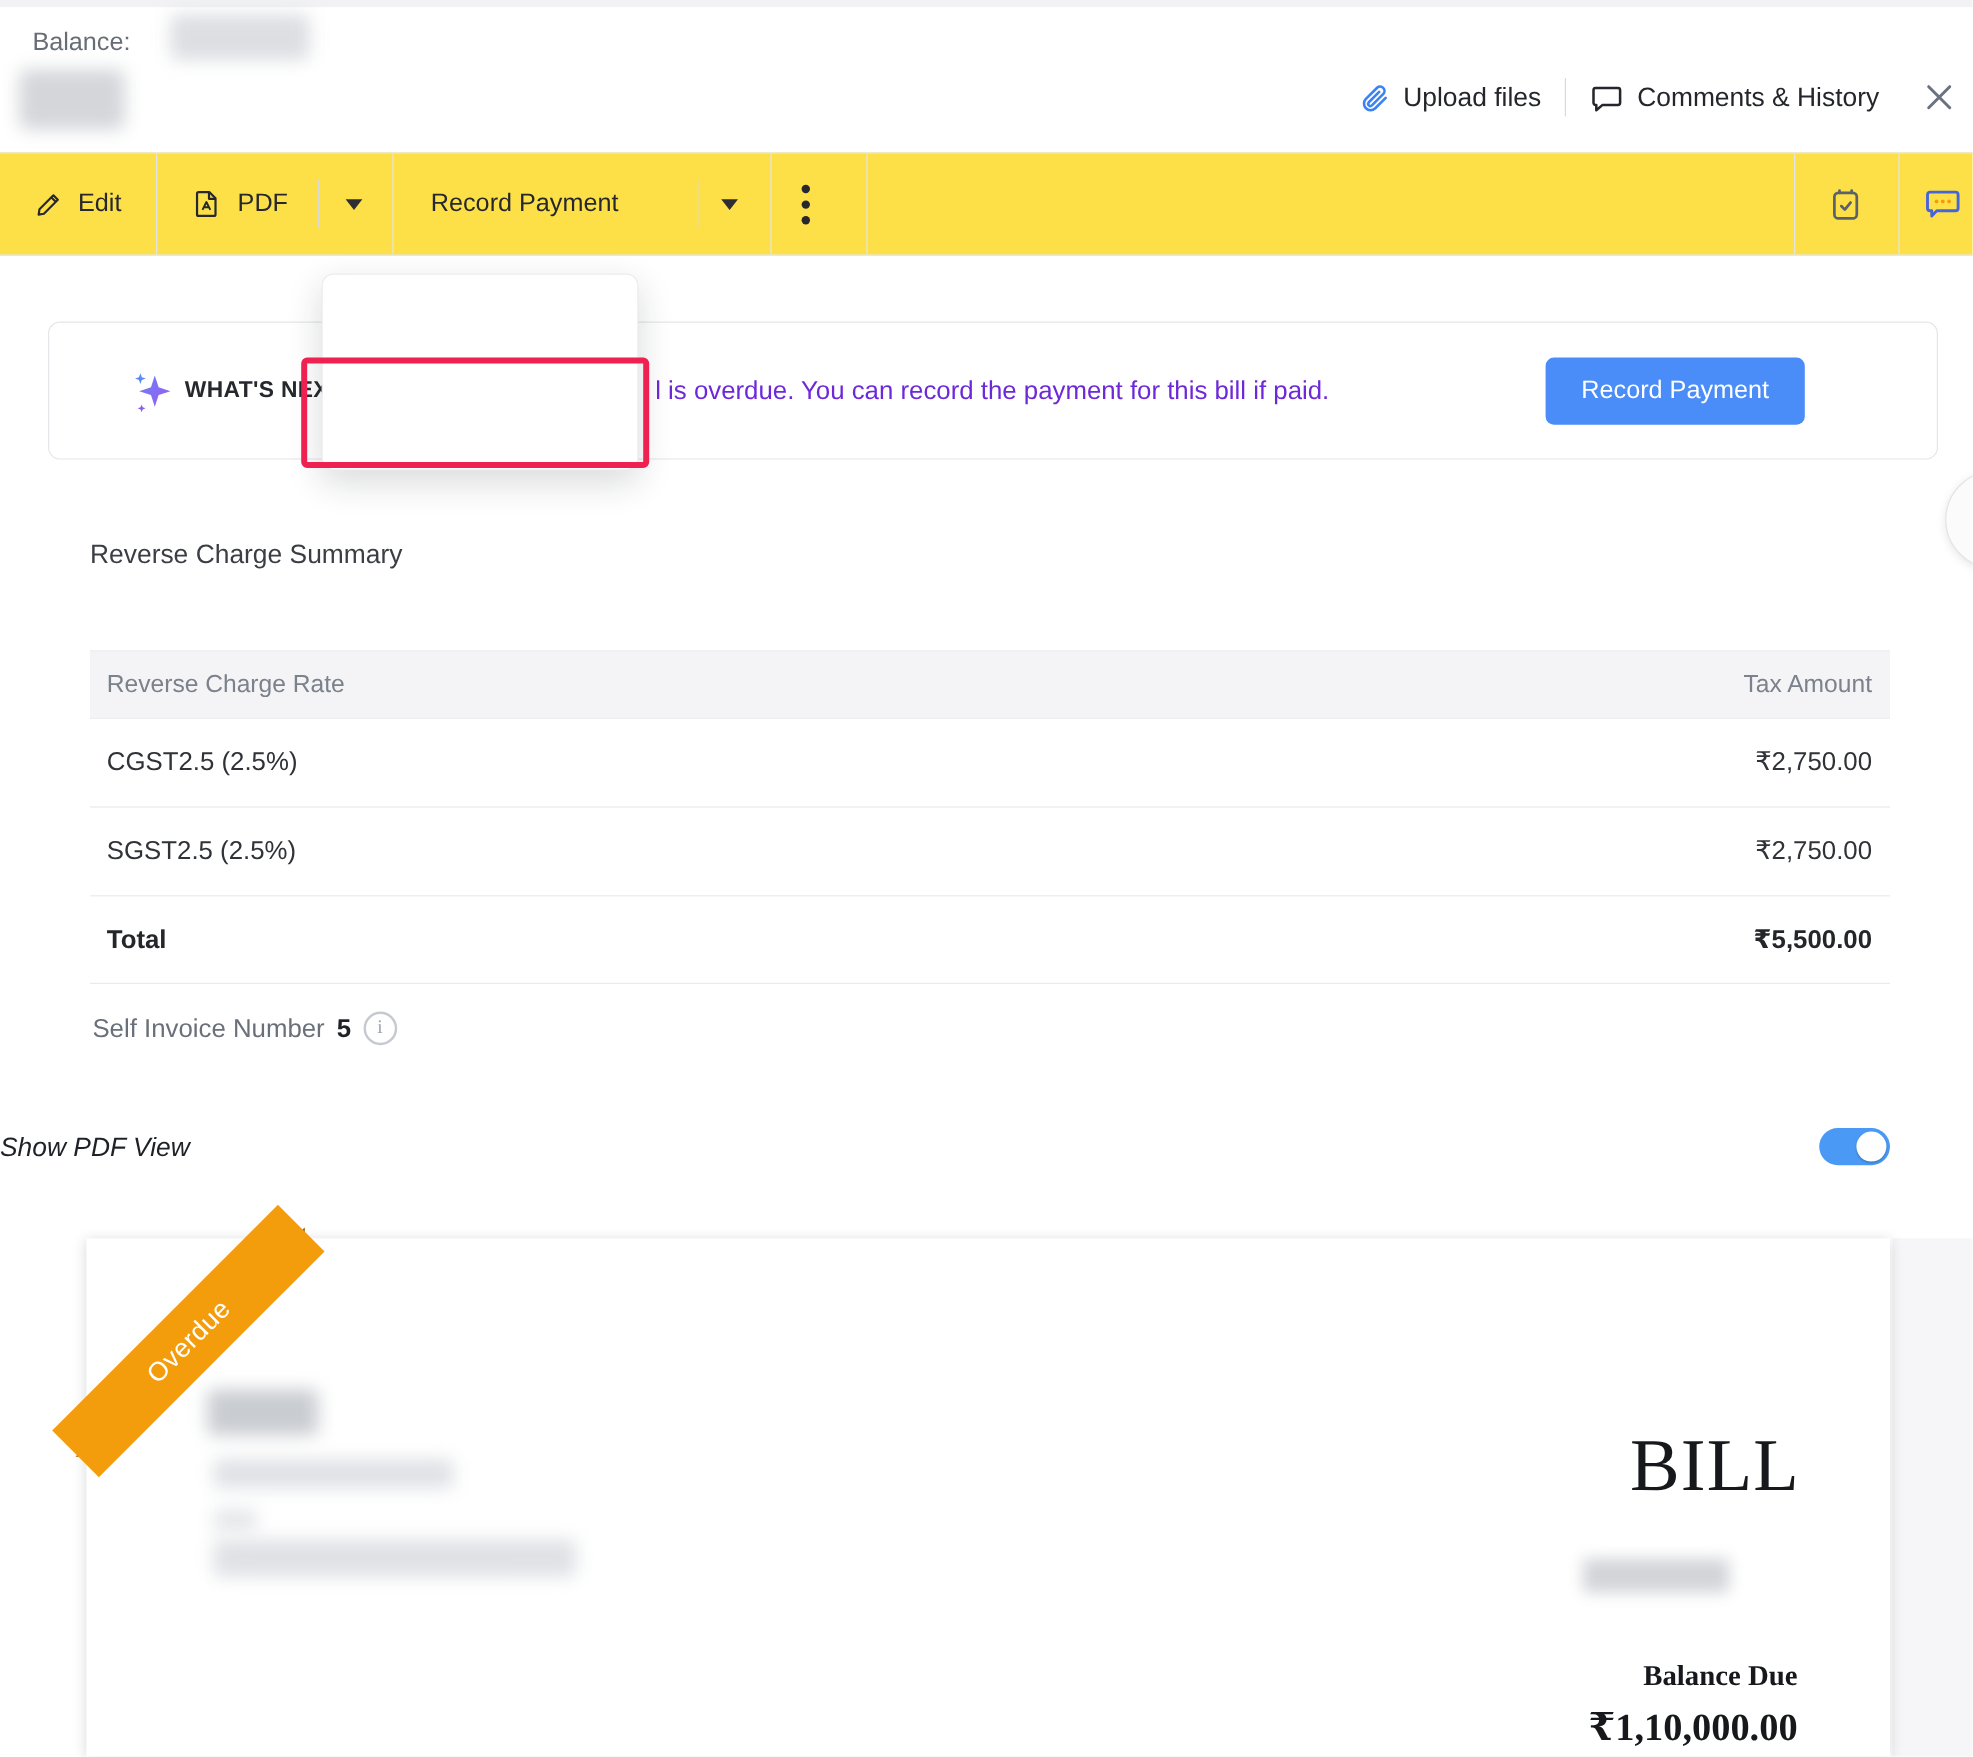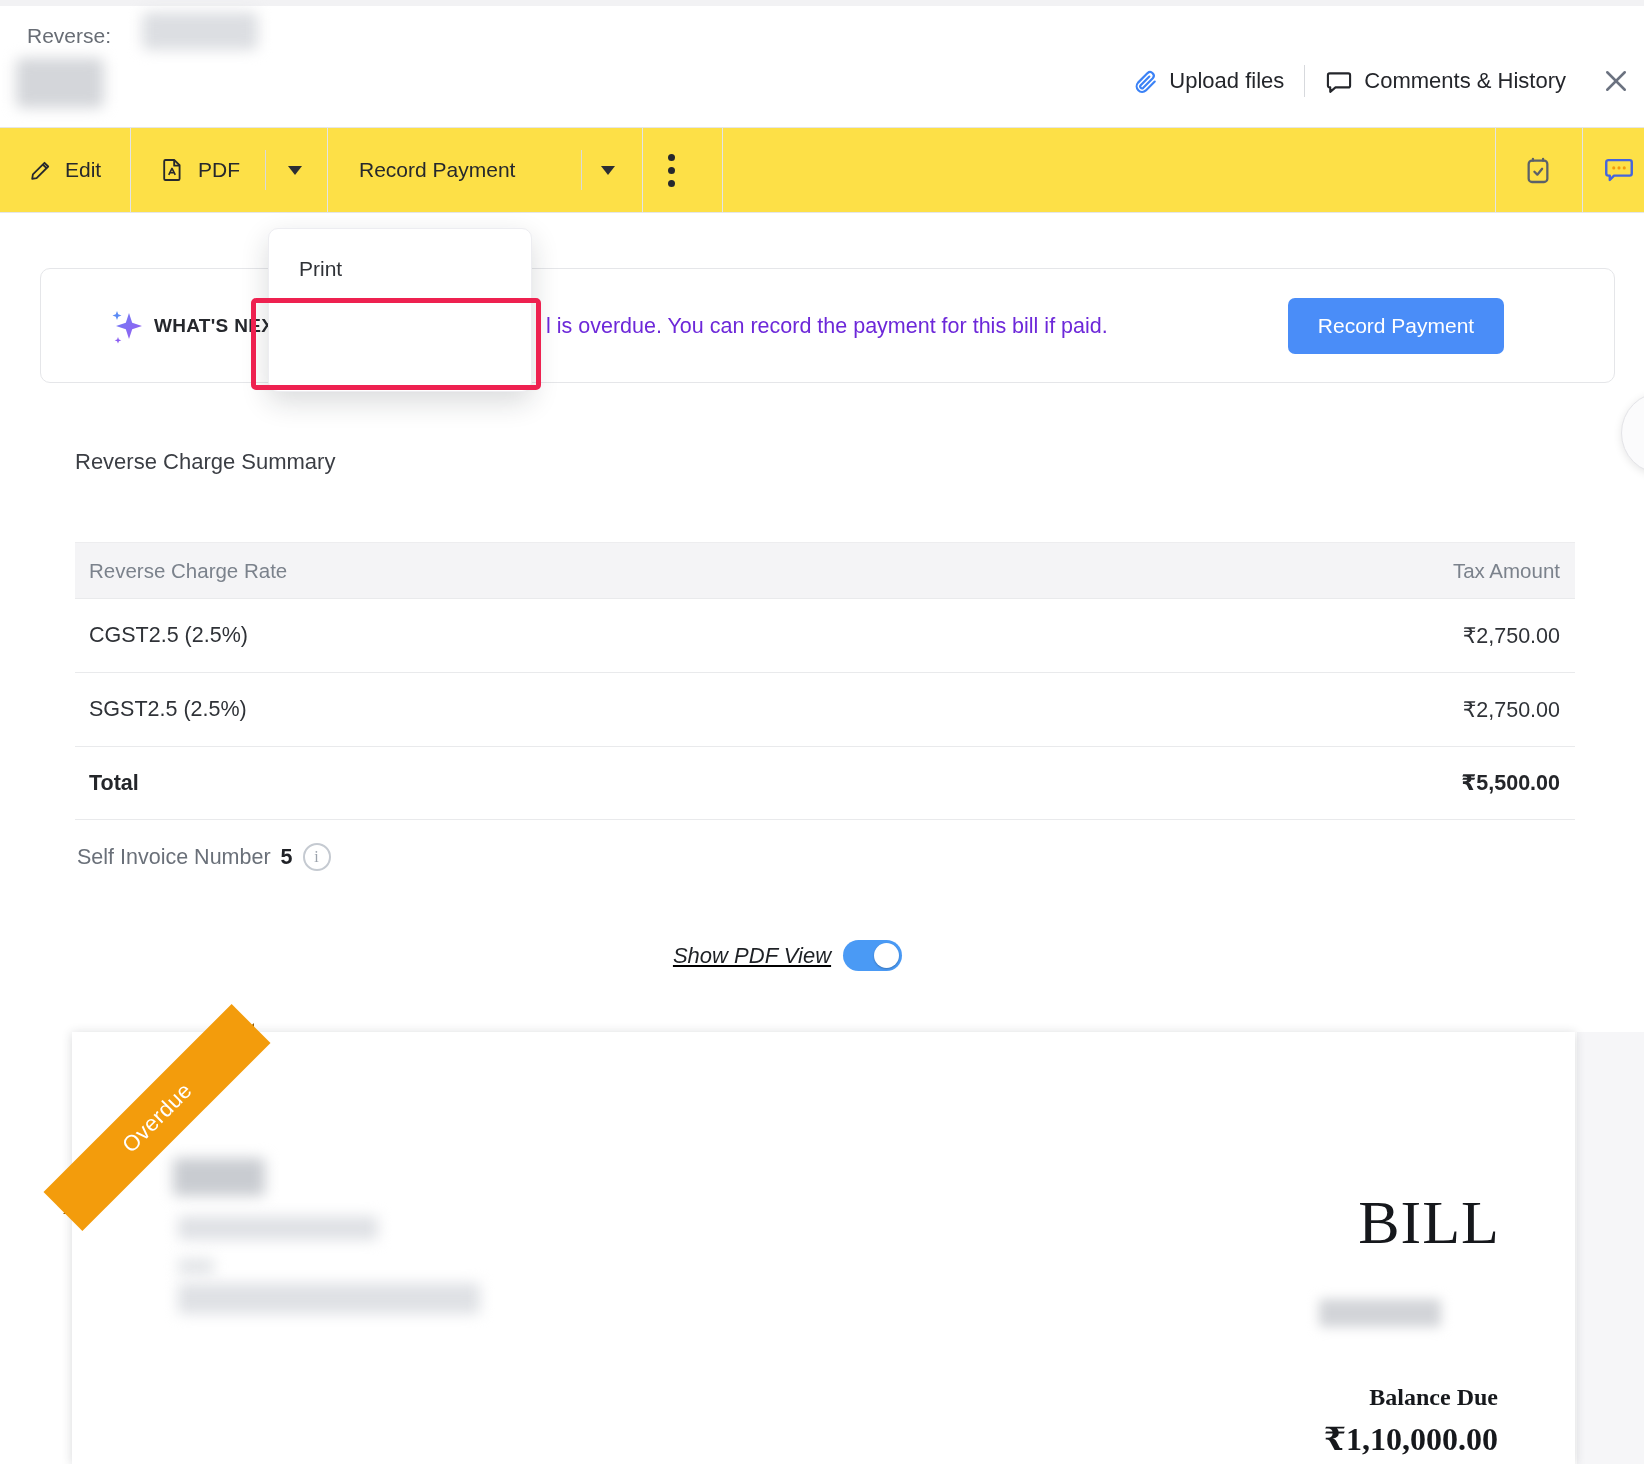--- a/index.html
+++ b/index.html
@@ -62,22 +62,22 @@
             border-top:1px solid #e9eaec; padding:0 15px 0 14px; font-size:21.5px; color:#2f3237; }
   .rc-row.total { font-weight:bold; border-bottom:1px solid #e9eaec; color:#24262a; }
 
   .self-inv { position:absolute; left:77px; top:843px; display:flex; align-items:center; gap:10px; }
   .self-inv-label { font-size:21.5px; color:#6a7079; }
   .self-inv-value { font-size:21.5px; font-weight:bold; color:#1f2126; }
   .info-icon { width:28px; height:28px; border:2px solid #c5cad1; border-radius:50%; display:flex; align-items:center;
                justify-content:center; font-size:16px; color:#9ba2ac; font-family:"Liberation Serif",serif; cursor:pointer; }
 
   
-  .pdf-toggle-row { position:absolute; left:0; top:940px; width:1575px; display:flex; justify-content:center;
-                    align-items:center; gap:12px;text-decoration:underline; }
+  .pdf-toggle-row { position:absolute; left:0; top:940px; width:1575px; display:flex; justify-content:space-between;
+                    align-items:center; gap:12px; }
   .toggle-label { font-size:22px; font-style:italic; color:#1e2125; }
   .toggle { position:relative; width:59px; height:31px; background:#4a9af5; border-radius:16px; cursor:pointer; }
   .toggle .knob { position:absolute; right:3px; top:3px; width:25px; height:25px; background:#fff; border-radius:50%;
                   box-shadow:0 1px 2px rgba(0,0,0,.25); }
 
   
   .pdf-gray { position:absolute; left:1577px; top:1032px; width:67px; height:432px; background:#f6f6f8; }
   .doc { position:absolute; left:72px; top:1032px; width:1503px; height:432px; background:#fff;
          box-shadow:0 1px 10px rgba(40,45,55,.18); }
   .ribbon-band { position:absolute; left:-48px; top:58px; width:266px; height:55px; background:#f39c0c;
@@ -104,21 +104,21 @@
 
   svg { display:block; }
 </style>
 </head>
 <body>
 
 <div class="screen">
 
   <div class="top-strip"></div>
 
-  <div class="loc-label">Reverse:</div>
+  <div class="loc-label">Balance:</div>
   <div class="blur-chip chip-loc"></div>
   <div class="blur-chip chip-num"></div>
 
   <div class="header-right">
     <div class="hr-item">
       <span>
         <svg width="26" height="26" viewBox="0 0 24 24" fill="none" stroke="#3b82f6" stroke-width="2" stroke-linecap="round" stroke-linejoin="round">
           <path d="M21 12.5l-8.2 8.2a5.1 5.1 0 01-7.2-7.2l8.8-8.8a3.4 3.4 0 014.8 4.8l-8.8 8.8a1.7 1.7 0 01-2.4-2.4l8-8"></path>
         </svg>
       </span>
@@ -219,21 +219,20 @@
         <path d="M10 4l1.2 3.3L14.5 8.5l-3.3 1.2L10 13l-1.2-3.3L5.5 8.5l3.3-1.2z" fill="#5b8bf5"></path>
         <path d="M11 30l.9 2.4 2.4.9-2.4.9-.9 2.4-.9-2.4-2.4-.9 2.4-.9z" fill="#8a5cf2"></path>
       </svg>
     </span>
     <span class="whats-next">WHAT'S NEXT</span>
     <span class="banner-msg">l is overdue. You can record the payment for this bill if paid.</span>
     <button class="banner-btn">Record Payment</button>
   </div>
 
   <div class="dropdown">
-    <div class="dd-item-plain">Print</div>
   </div>
   <div class="red-box"></div>
 
   <div class="sum-title">Reverse Charge Summary</div>
   <div class="rc-table">
     <div class="rc-head">
       <span>Reverse Charge Rate</span>
       <span>Tax Amount</span>
     </div>
     <div class="rc-row">

